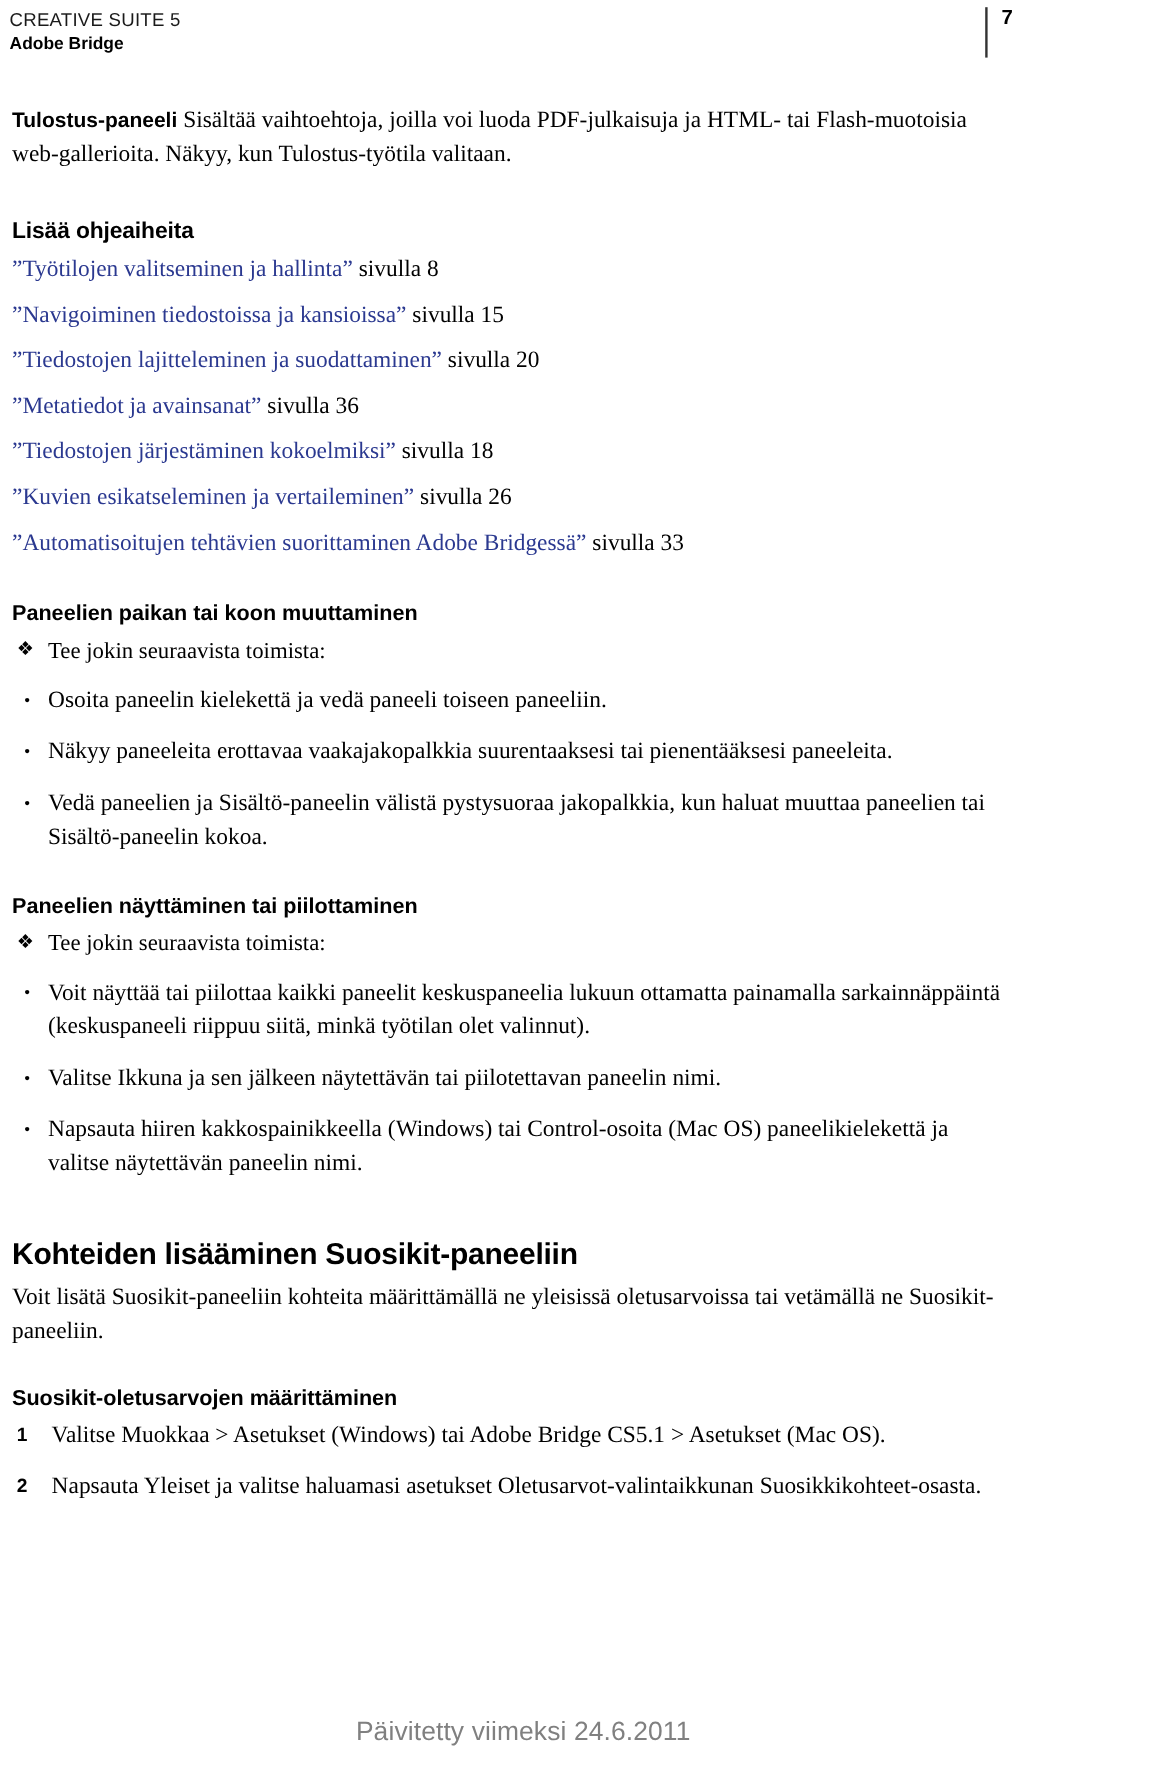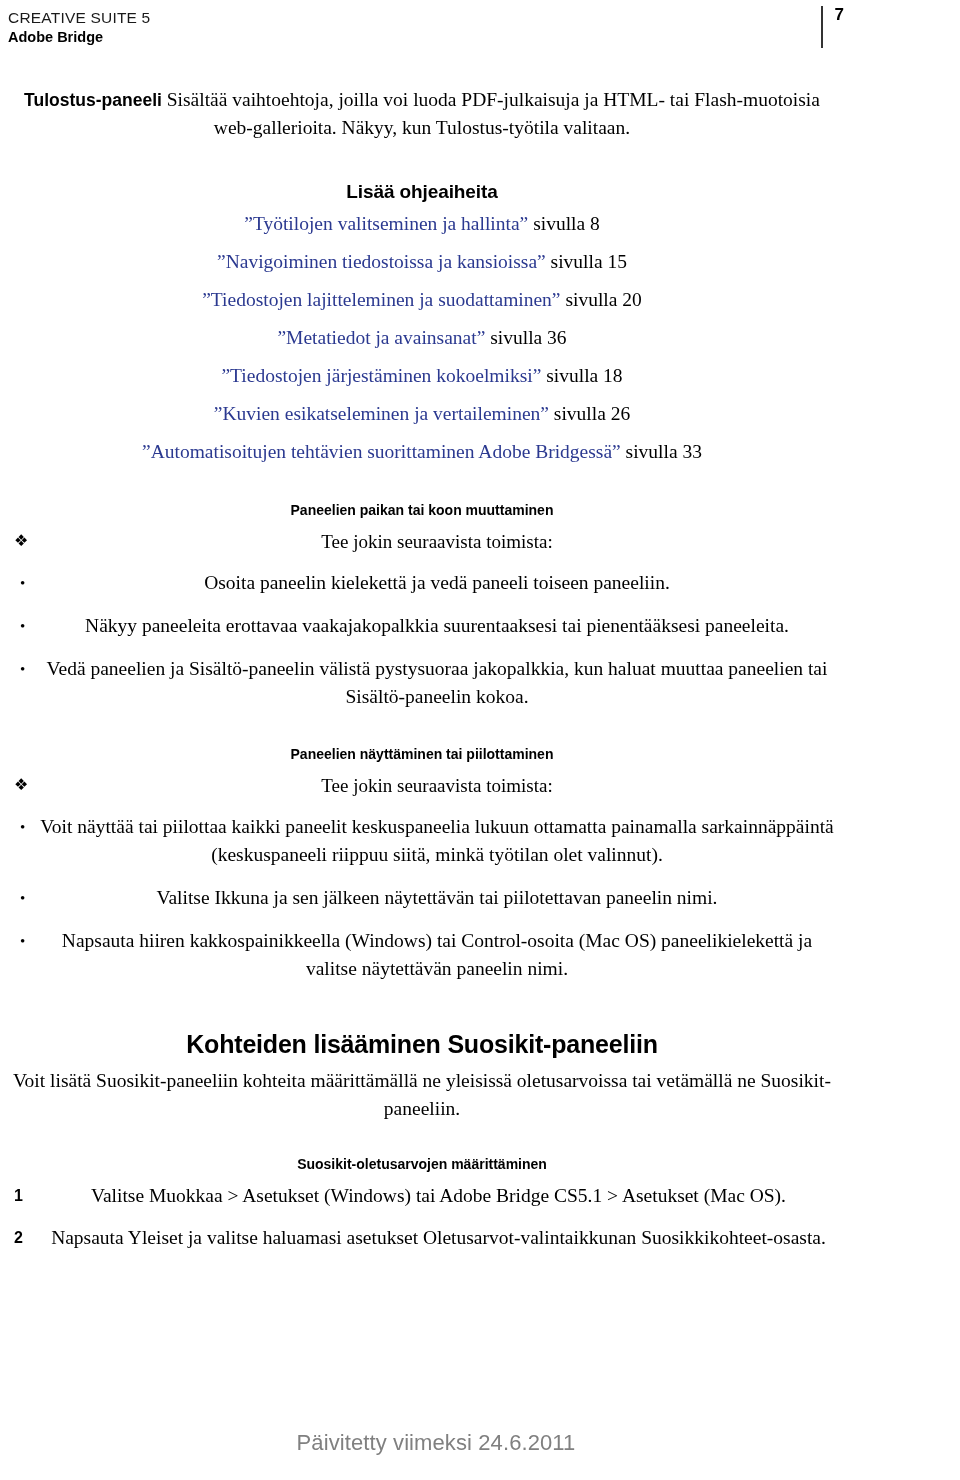--- a/index.html
+++ b/index.html
@@ -65,21 +65,20 @@
     font-weight: bold;
     font-size: 17px;
     color: #000000;
     line-height: 18px;
   }
 
   
   .content {
     padding-left: 2px;
     padding-right: 18px;
-    text-align: center;
   }
 
   p.body {
     font-size: 19.5px;
     line-height: 28px;
     margin: 0 0 12px 0;
     color: #000;
   }
   .lead-in {
     font-family: "Liberation Sans", "DejaVu Sans", sans-serif;
@@ -102,21 +101,21 @@
     font-weight: bold;
     font-size: 19px;
     line-height: 24px;
     margin: 0 0 6px 0;
     color: #000;
     letter-spacing: -0.1px;
   }
   h4.h-mini {
     font-family: "Liberation Sans", "DejaVu Sans", sans-serif;
     font-weight: bold;
-    font-size: 14px;
+    font-size: 18px;
     line-height: 23px;
     margin: 0 0 6px 0;
     color: #000;
   }
 
   .sec-moretopics {
     margin-top: 38px;
   }
   .sec-paneelien {
     margin-top: 40px;

